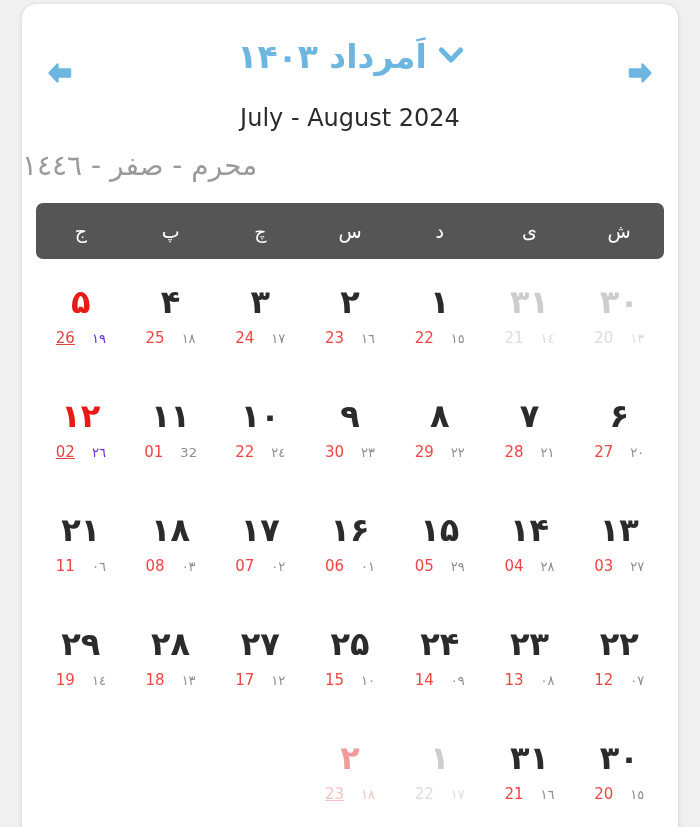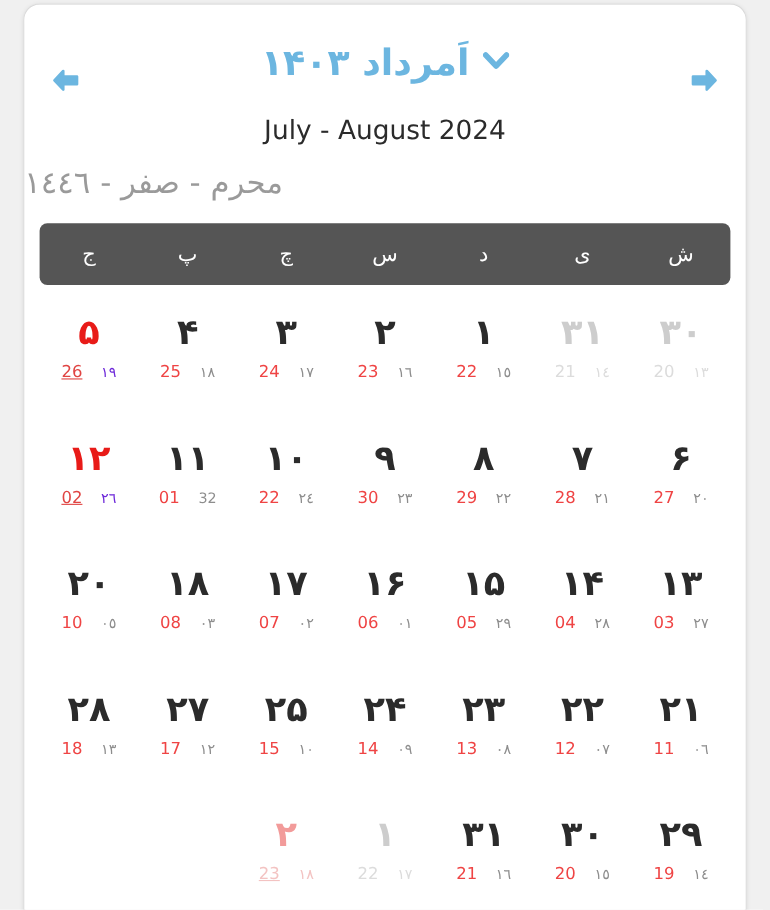--- a/index.html
+++ b/index.html
@@ -348,27 +348,20 @@
           </div>
         </div>
         <div class="cell">
           <div class="jalali">۱۸</div>
           <div class="subs">
             <span class="hijri">٠٣</span>
             <span class="greg">08</span>
           </div>
         </div>
         <div class="cell">
-          <div class="jalali">۲۰</div>
-          <div class="subs">
-            <span class="hijri">٠٥</span>
-            <span class="greg">10</span>
-          </div>
-        </div>
-        <div class="cell">
           <div class="jalali">۲۱</div>
           <div class="subs">
             <span class="hijri">٠٦</span>
             <span class="greg">11</span>
           </div>
         </div>
         <div class="cell">
           <div class="jalali">۲۲</div>
           <div class="subs">
             <span class="hijri">٠٧</span>

